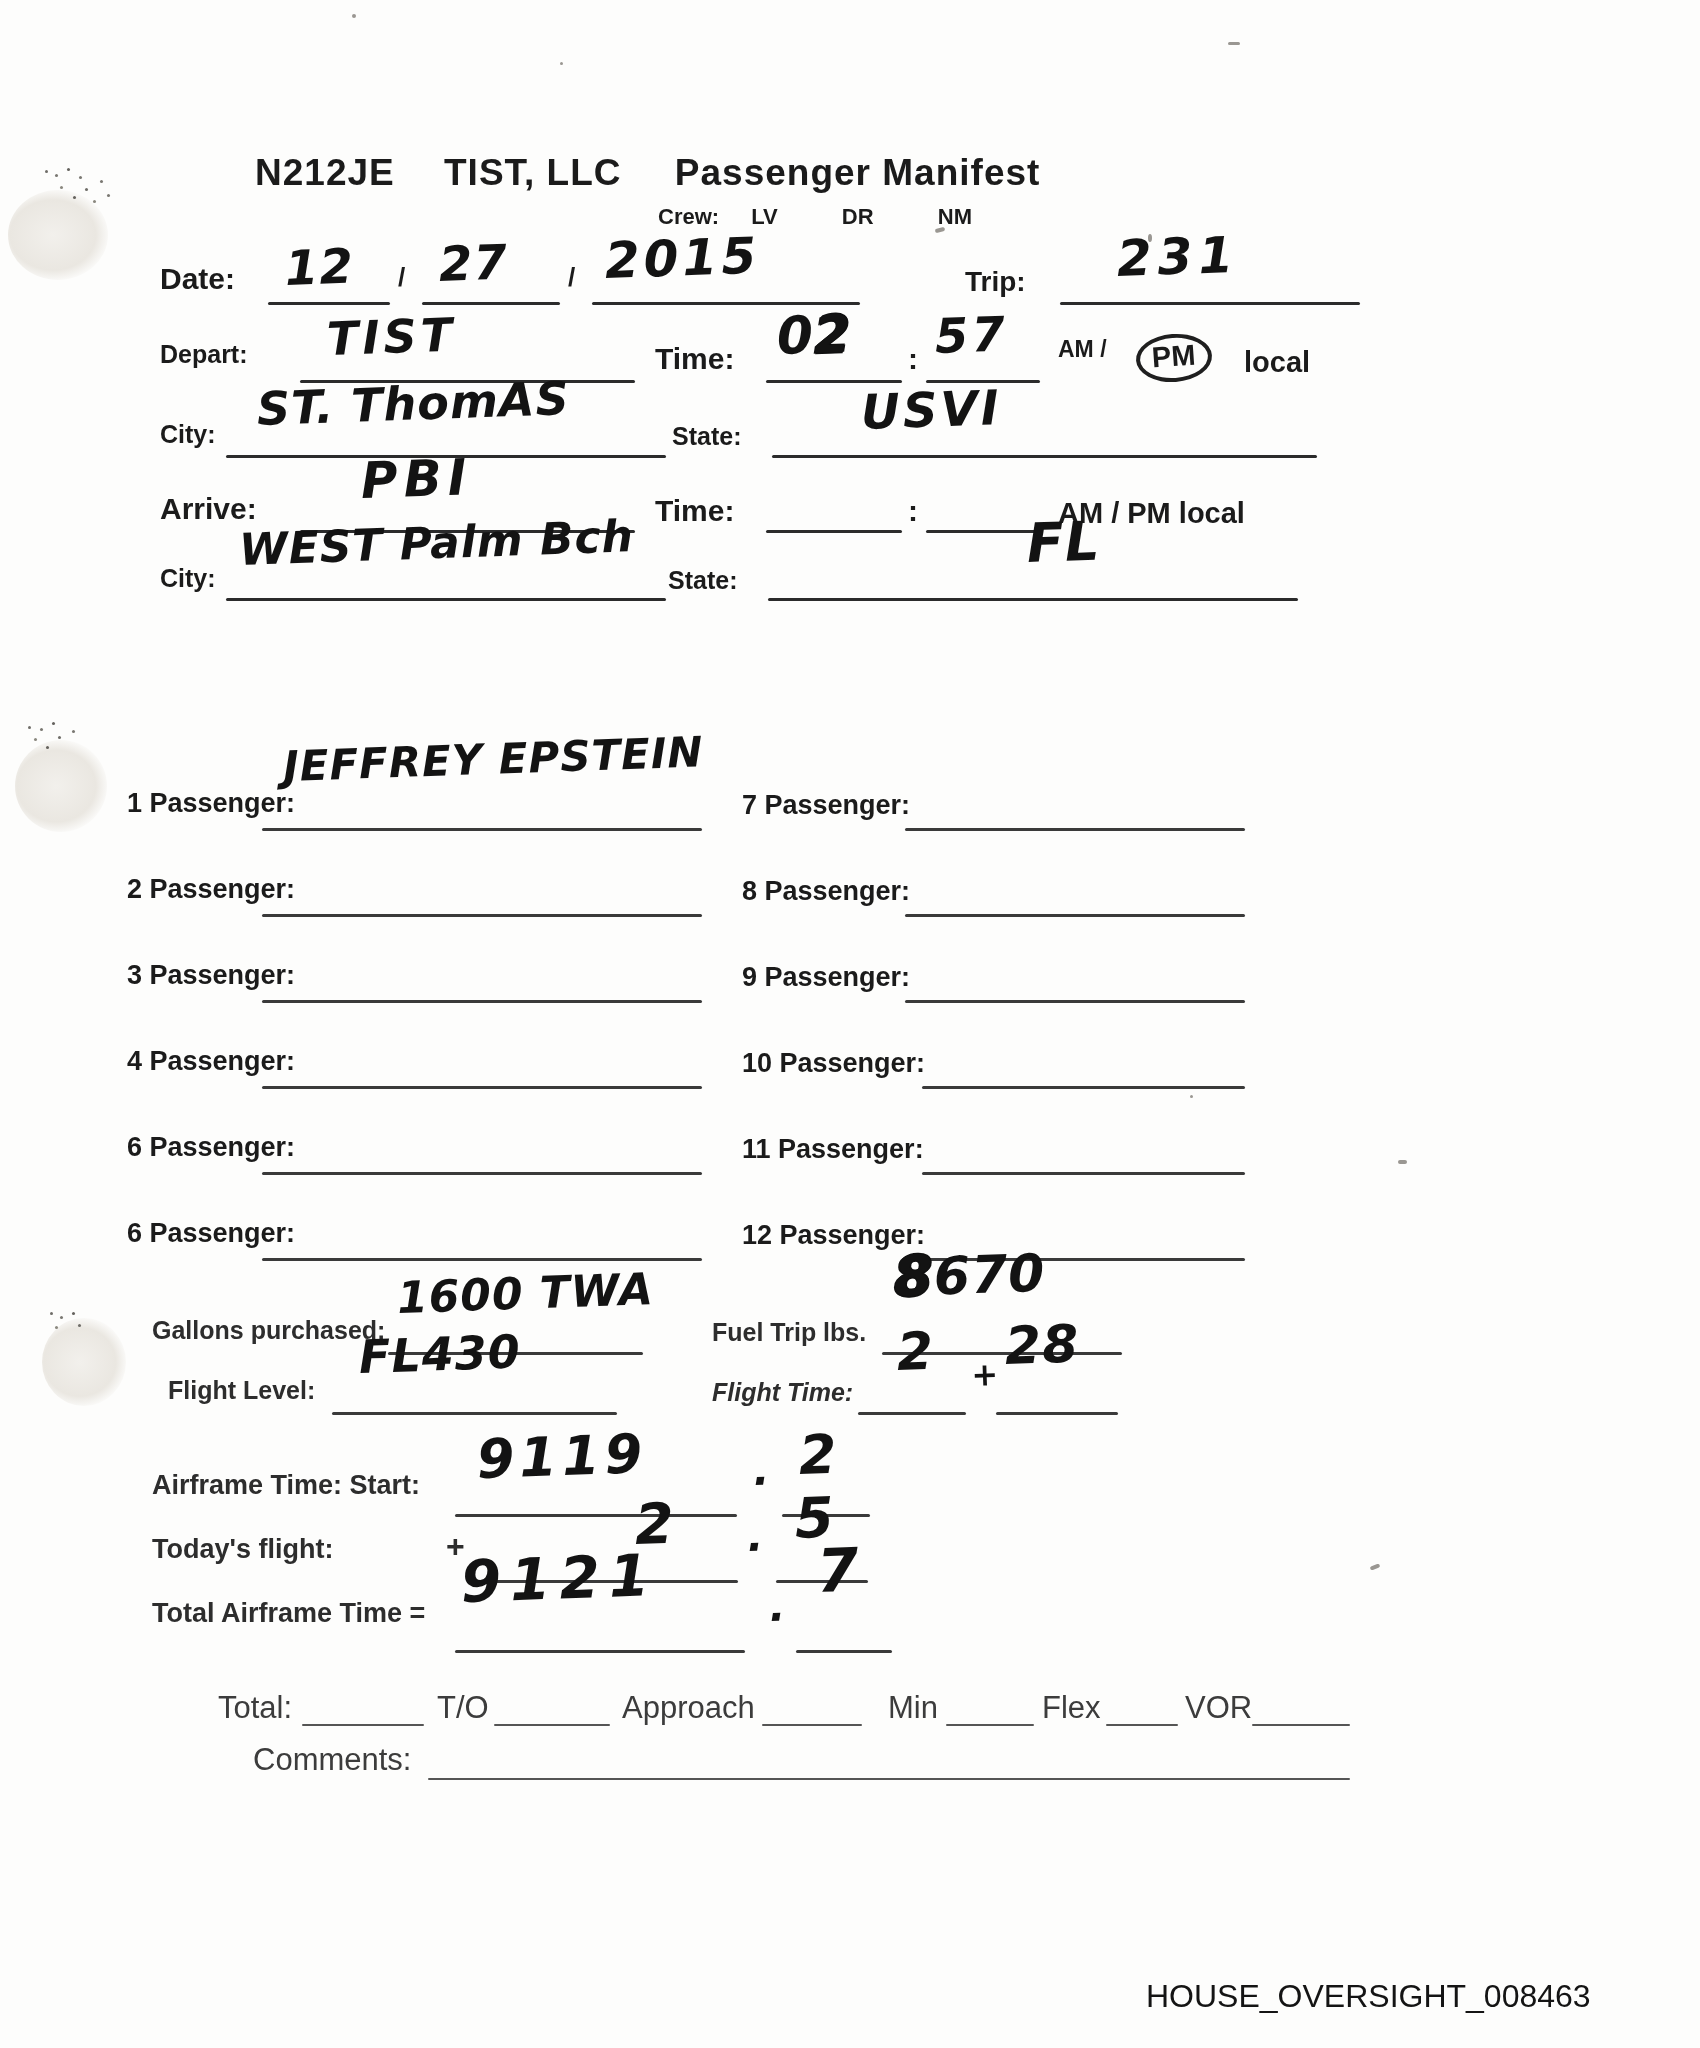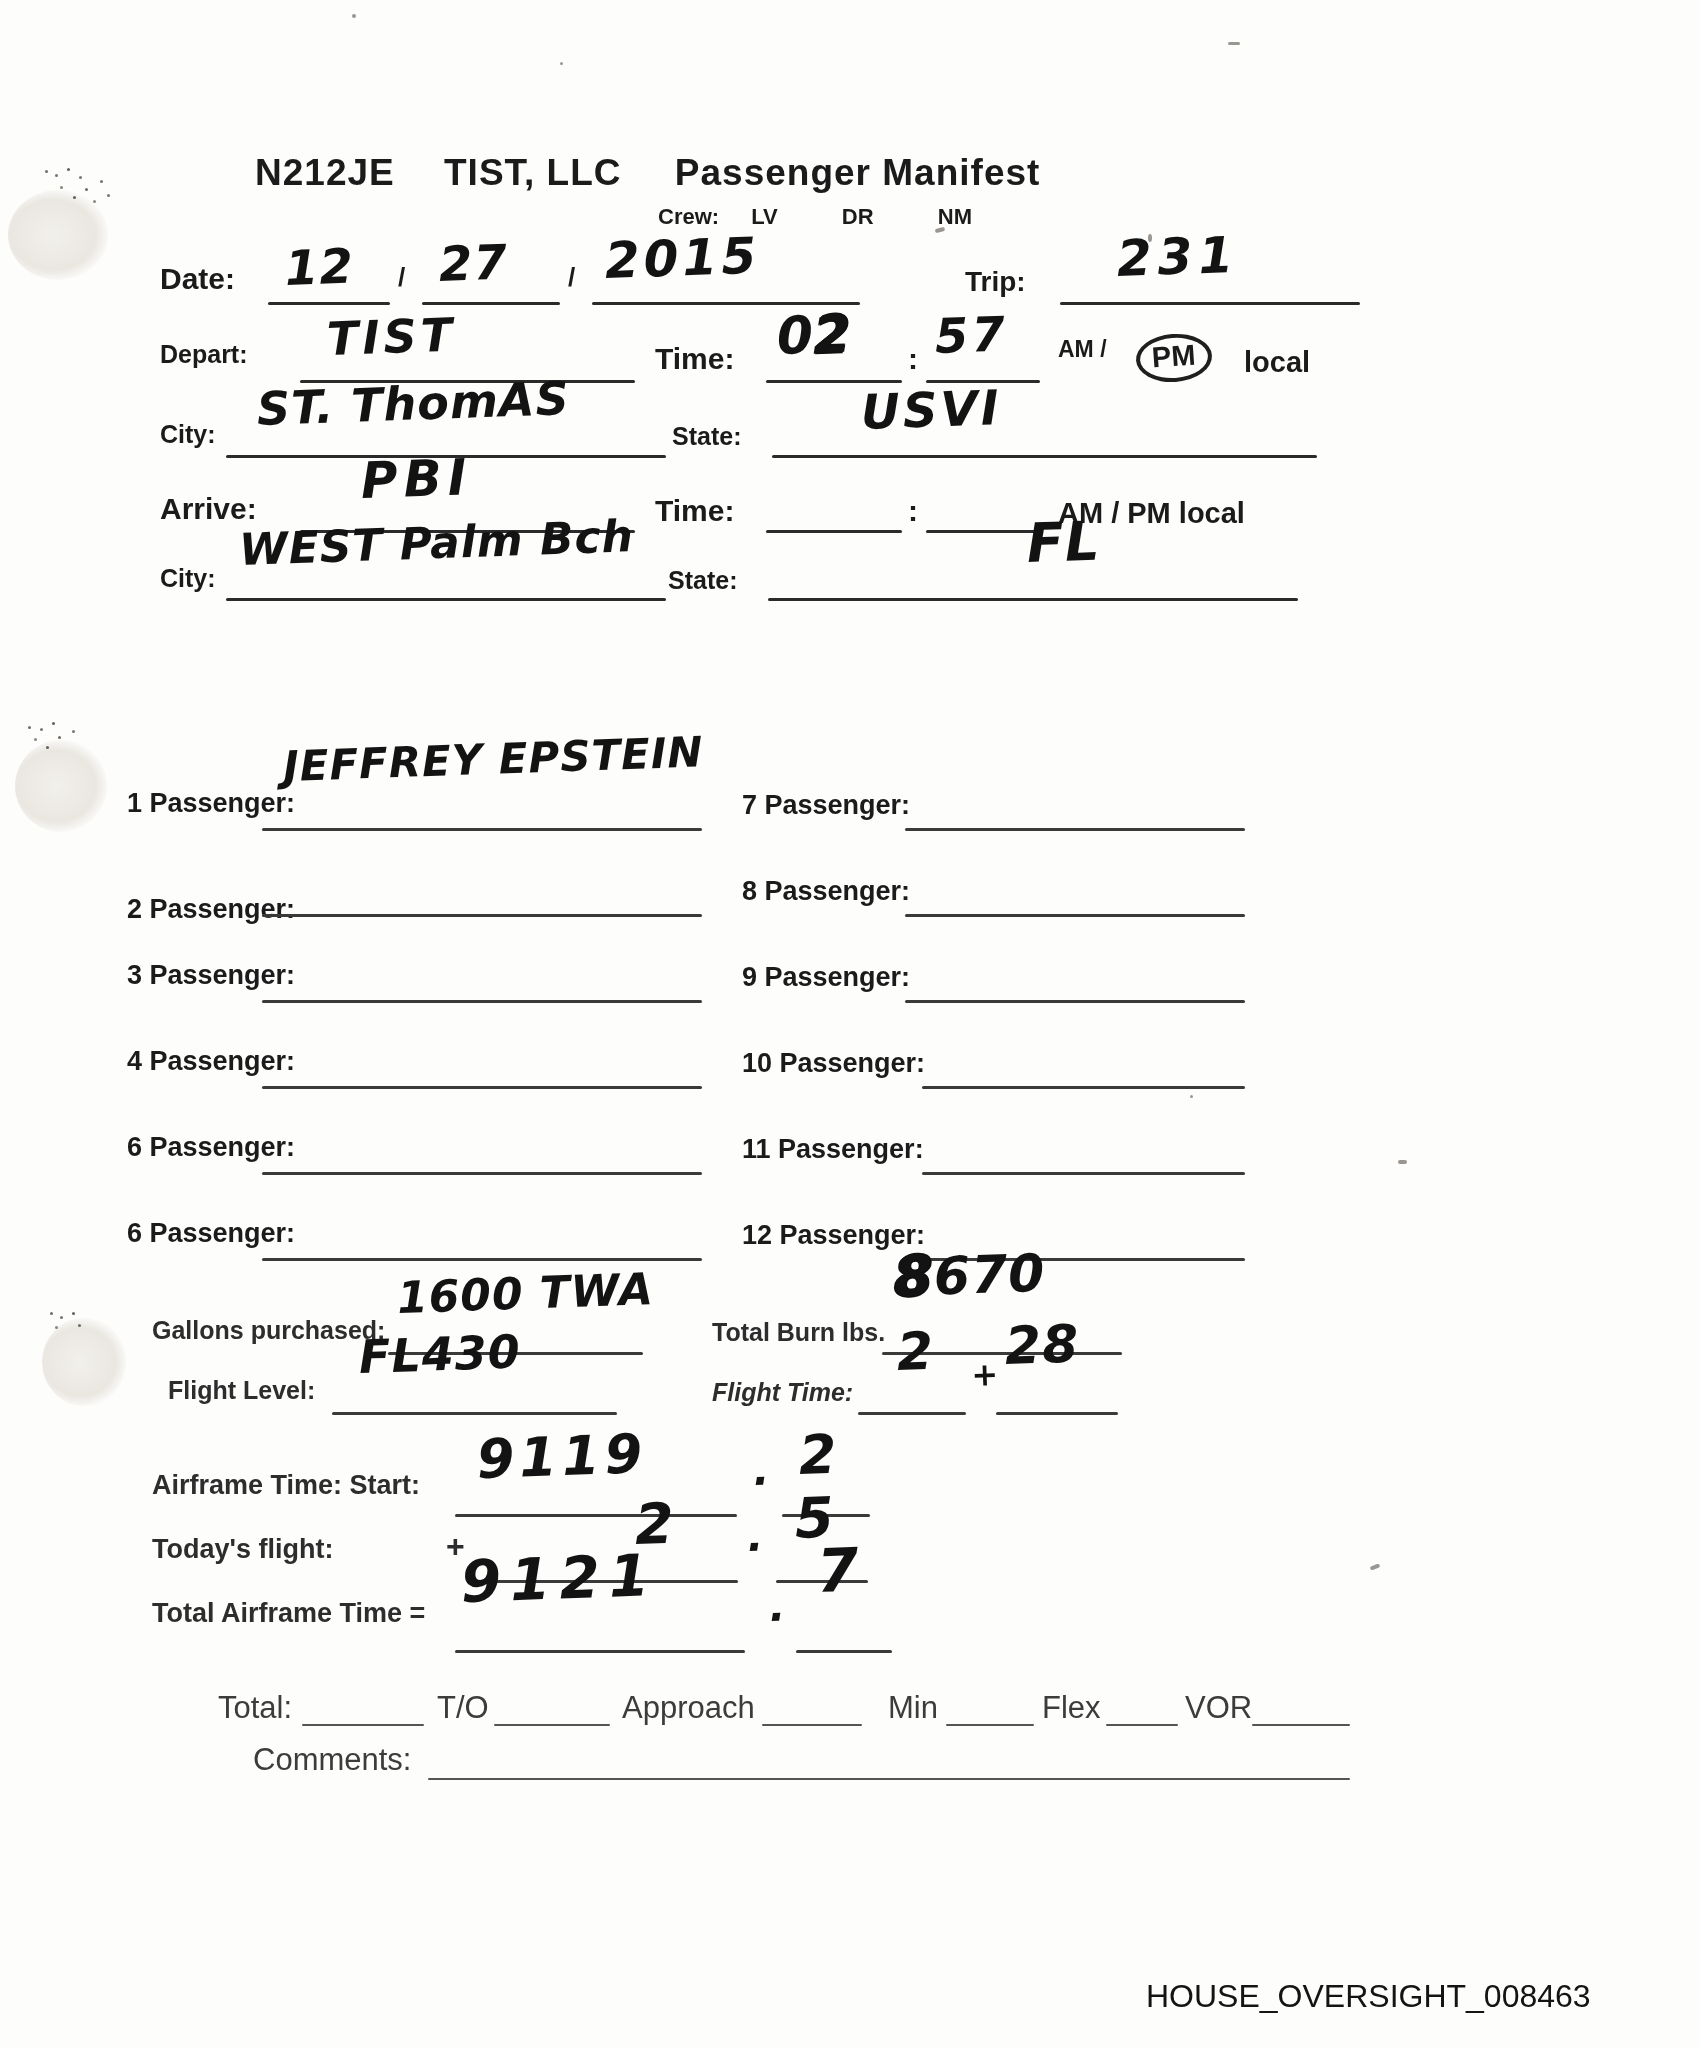--- a/index.html
+++ b/index.html
@@ -103,21 +103,21 @@
   <div class="abs line" style="left:226px;top:598px;width:440px;"></div>
   <div class="abs hand" style="left:240px;top:524px;font-size:44px;">WEST Palm Bch</div>
   <div class="abs lbl" style="left:668px;top:566px;font-size:25px;">State:</div>
   <div class="abs line" style="left:768px;top:598px;width:530px;"></div>
   <div class="abs hand" style="left:1028px;top:512px;font-size:54px;">FL</div>
 
   <div class="abs lbl" style="left:127px;top:788px;font-size:27px;">1 Passenger:</div>
   <div class="abs line-mid" style="left:262px;top:828px;width:440px;"></div>
   <div class="abs hand" style="left:284px;top:742px;font-size:42px;">JEFFREY EPSTEIN</div>
 
-  <div class="abs lbl" style="left:127px;top:874px;font-size:27px;margin-top:20px;">2 Passenger:</div>
+  <div class="abs lbl" style="left:127px;top:874px;font-size:27px;">2 Passenger:</div>
   <div class="abs line-mid" style="left:262px;top:914px;width:440px;"></div>
 
   <div class="abs lbl" style="left:127px;top:960px;font-size:27px;">3 Passenger:</div>
   <div class="abs line-mid" style="left:262px;top:1000px;width:440px;"></div>
 
   <div class="abs lbl" style="left:127px;top:1046px;font-size:27px;">4 Passenger:</div>
   <div class="abs line-mid" style="left:262px;top:1086px;width:440px;"></div>
 
   <div class="abs lbl" style="left:127px;top:1132px;font-size:27px;">6 Passenger:</div>
   <div class="abs line-mid" style="left:262px;top:1172px;width:440px;"></div>
@@ -139,21 +139,21 @@
 
   <div class="abs lbl" style="left:742px;top:1134px;font-size:27px;">11 Passenger:</div>
   <div class="abs line-mid" style="left:922px;top:1172px;width:323px;"></div>
 
   <div class="abs lbl" style="left:742px;top:1220px;font-size:27px;">12 Passenger:</div>
   <div class="abs line-mid" style="left:922px;top:1258px;width:323px;"></div>
 
   <div class="abs lbl2" style="left:152px;top:1316px;font-size:25px;">Gallons purchased:</div>
   <div class="abs line-mid" style="left:388px;top:1352px;width:255px;"></div>
   <div class="abs hand" style="left:398px;top:1272px;font-size:44px;">1600 TWA</div>
-  <div class="abs lbl2" style="left:712px;top:1318px;font-size:25px;">Total Burn lbs.</div>
+  <div class="abs lbl2" style="left:712px;top:1318px;font-size:25px;">Fuel Trip lbs.</div>
   <div class="abs line-mid" style="left:882px;top:1352px;width:240px;"></div>
   <div class="abs hand" style="left:895px;top:1244px;font-size:52px;"><span class="overwrite" style="font-size:56px;">8</span><span>670</span></div>
   <div class="abs lbl2" style="left:168px;top:1376px;font-size:25px;">Flight Level:</div>
   <div class="abs line-mid" style="left:332px;top:1412px;width:285px;"></div>
   <div class="abs hand" style="left:360px;top:1330px;font-size:46px;">FL430</div>
   <div class="abs lbl2" style="left:712px;top:1378px;font-size:25px;font-style:italic;">Flight Time:</div>
   <div class="abs line-mid" style="left:858px;top:1412px;width:108px;"></div>
   <div class="abs hand" style="left:898px;top:1322px;font-size:52px;">2</div>
   <div class="abs hand" style="left:972px;top:1356px;font-size:32px;">+</div>
   <div class="abs line-mid" style="left:996px;top:1412px;width:122px;"></div>

